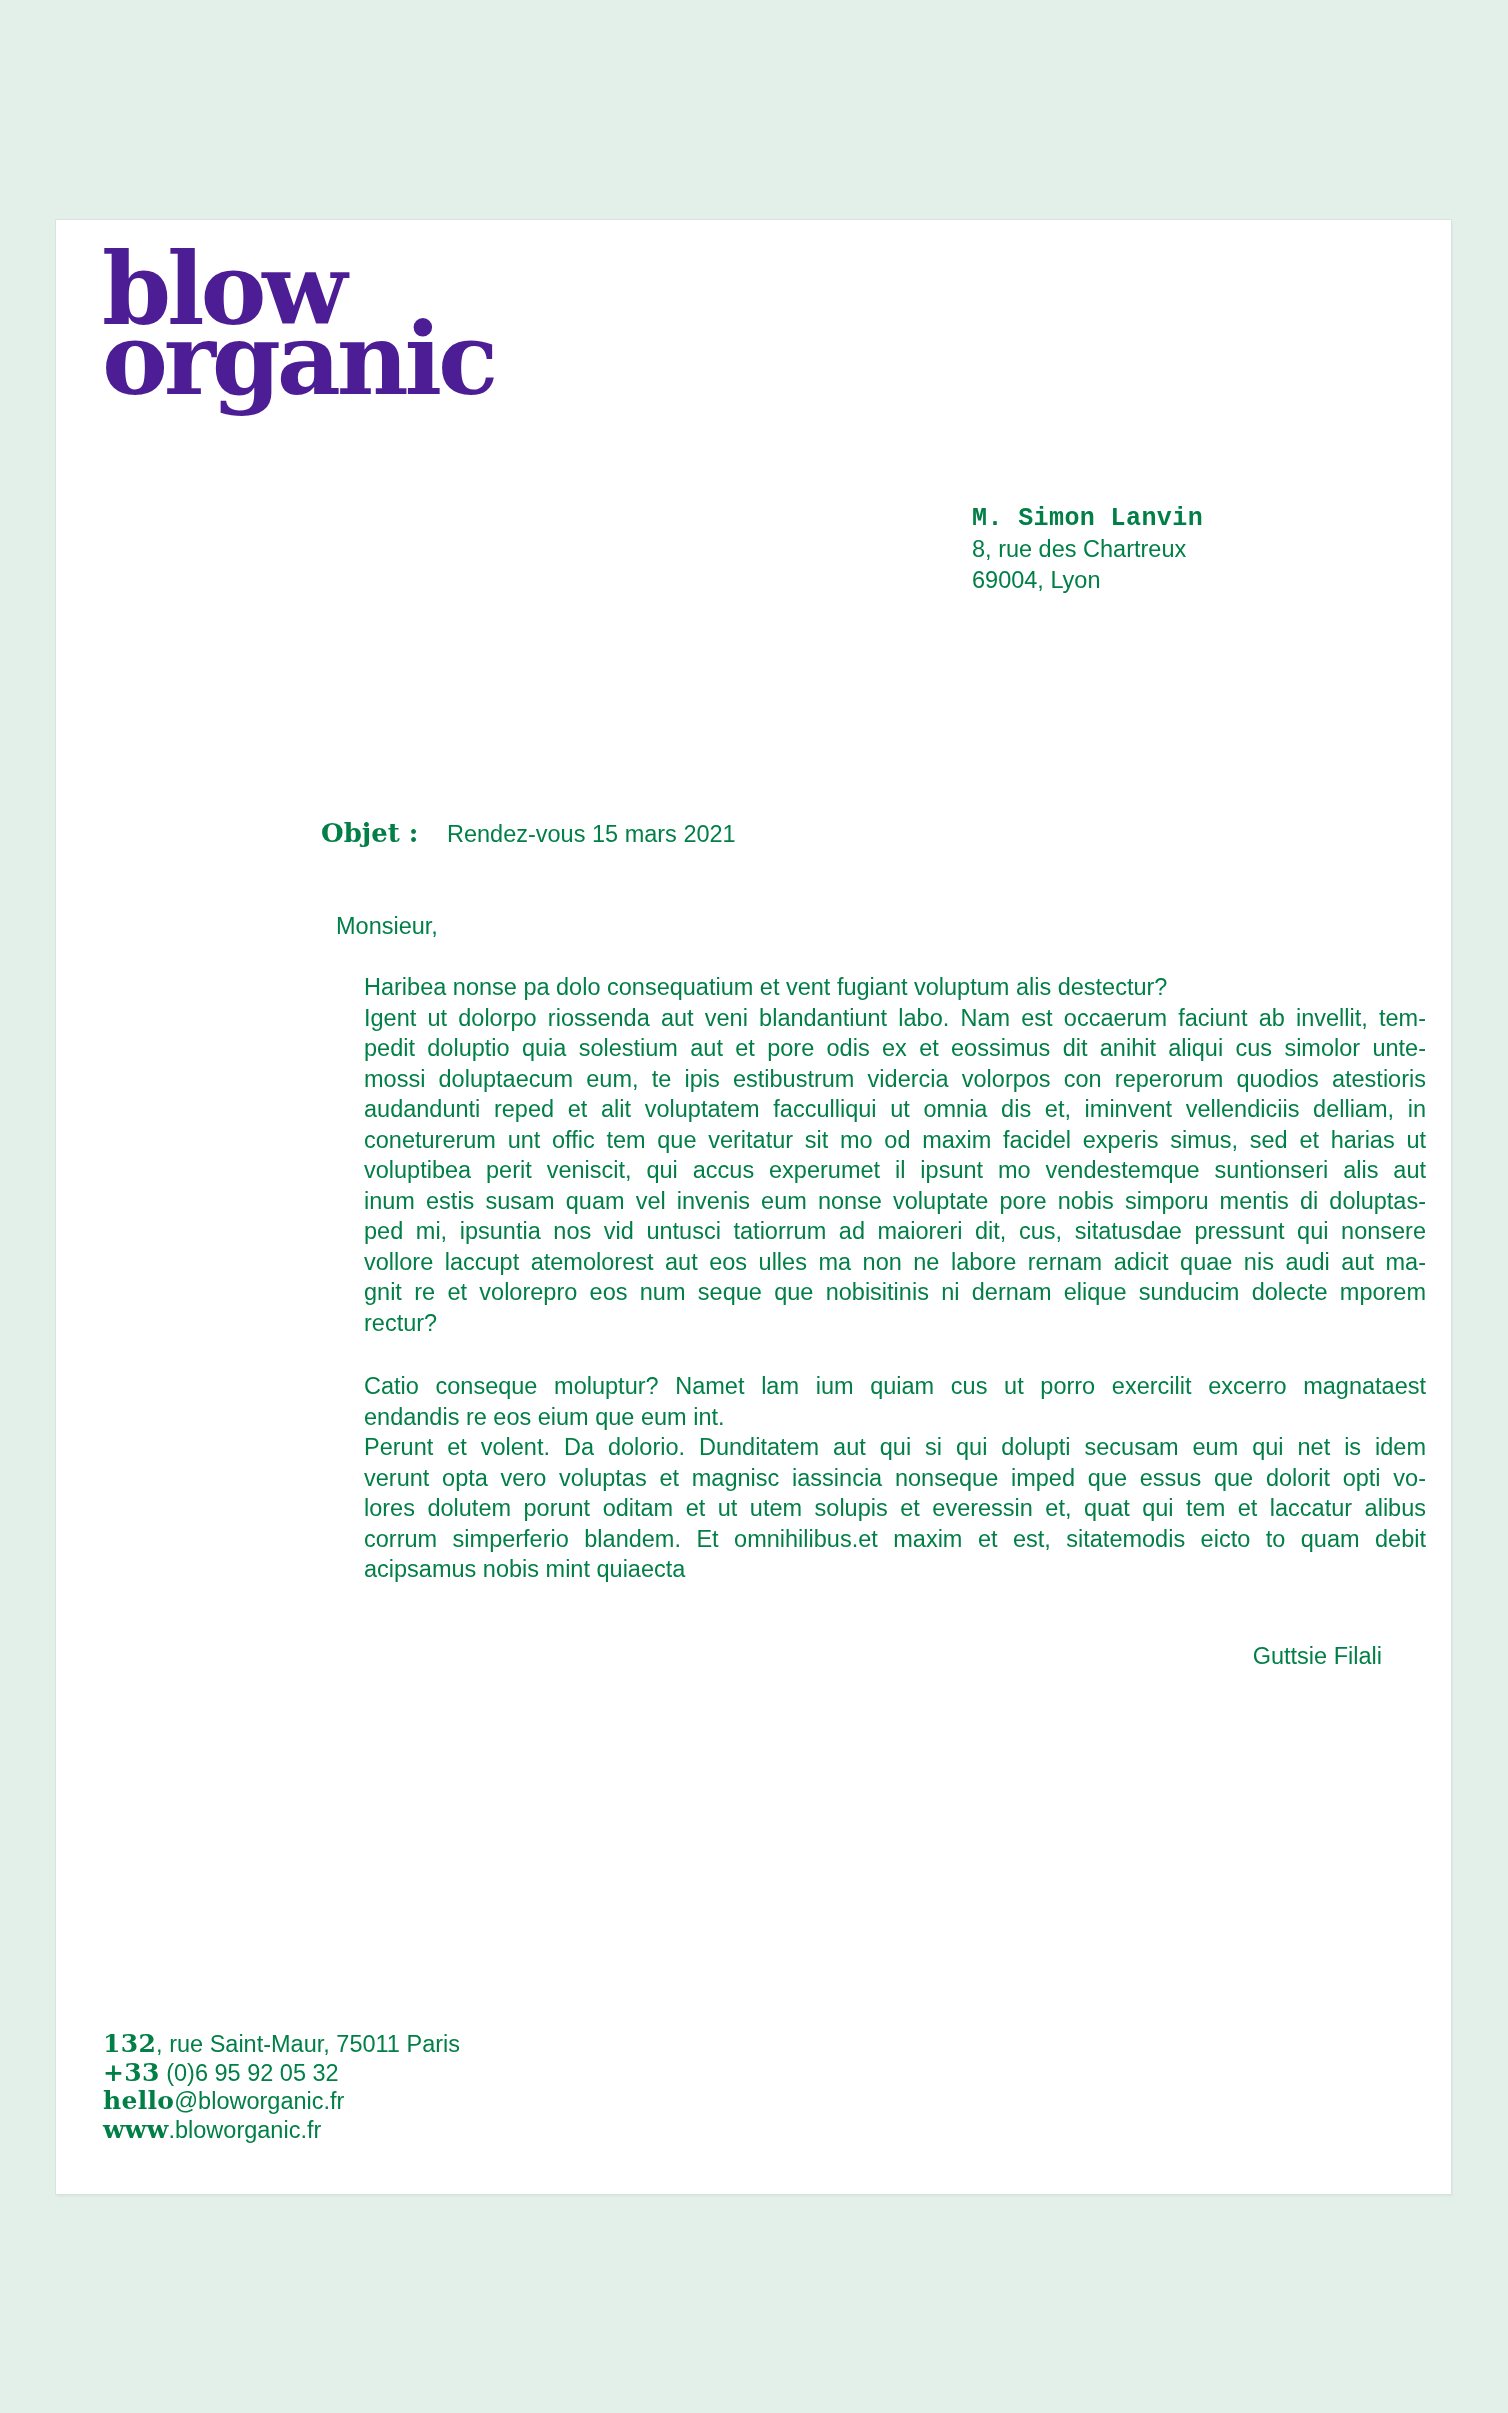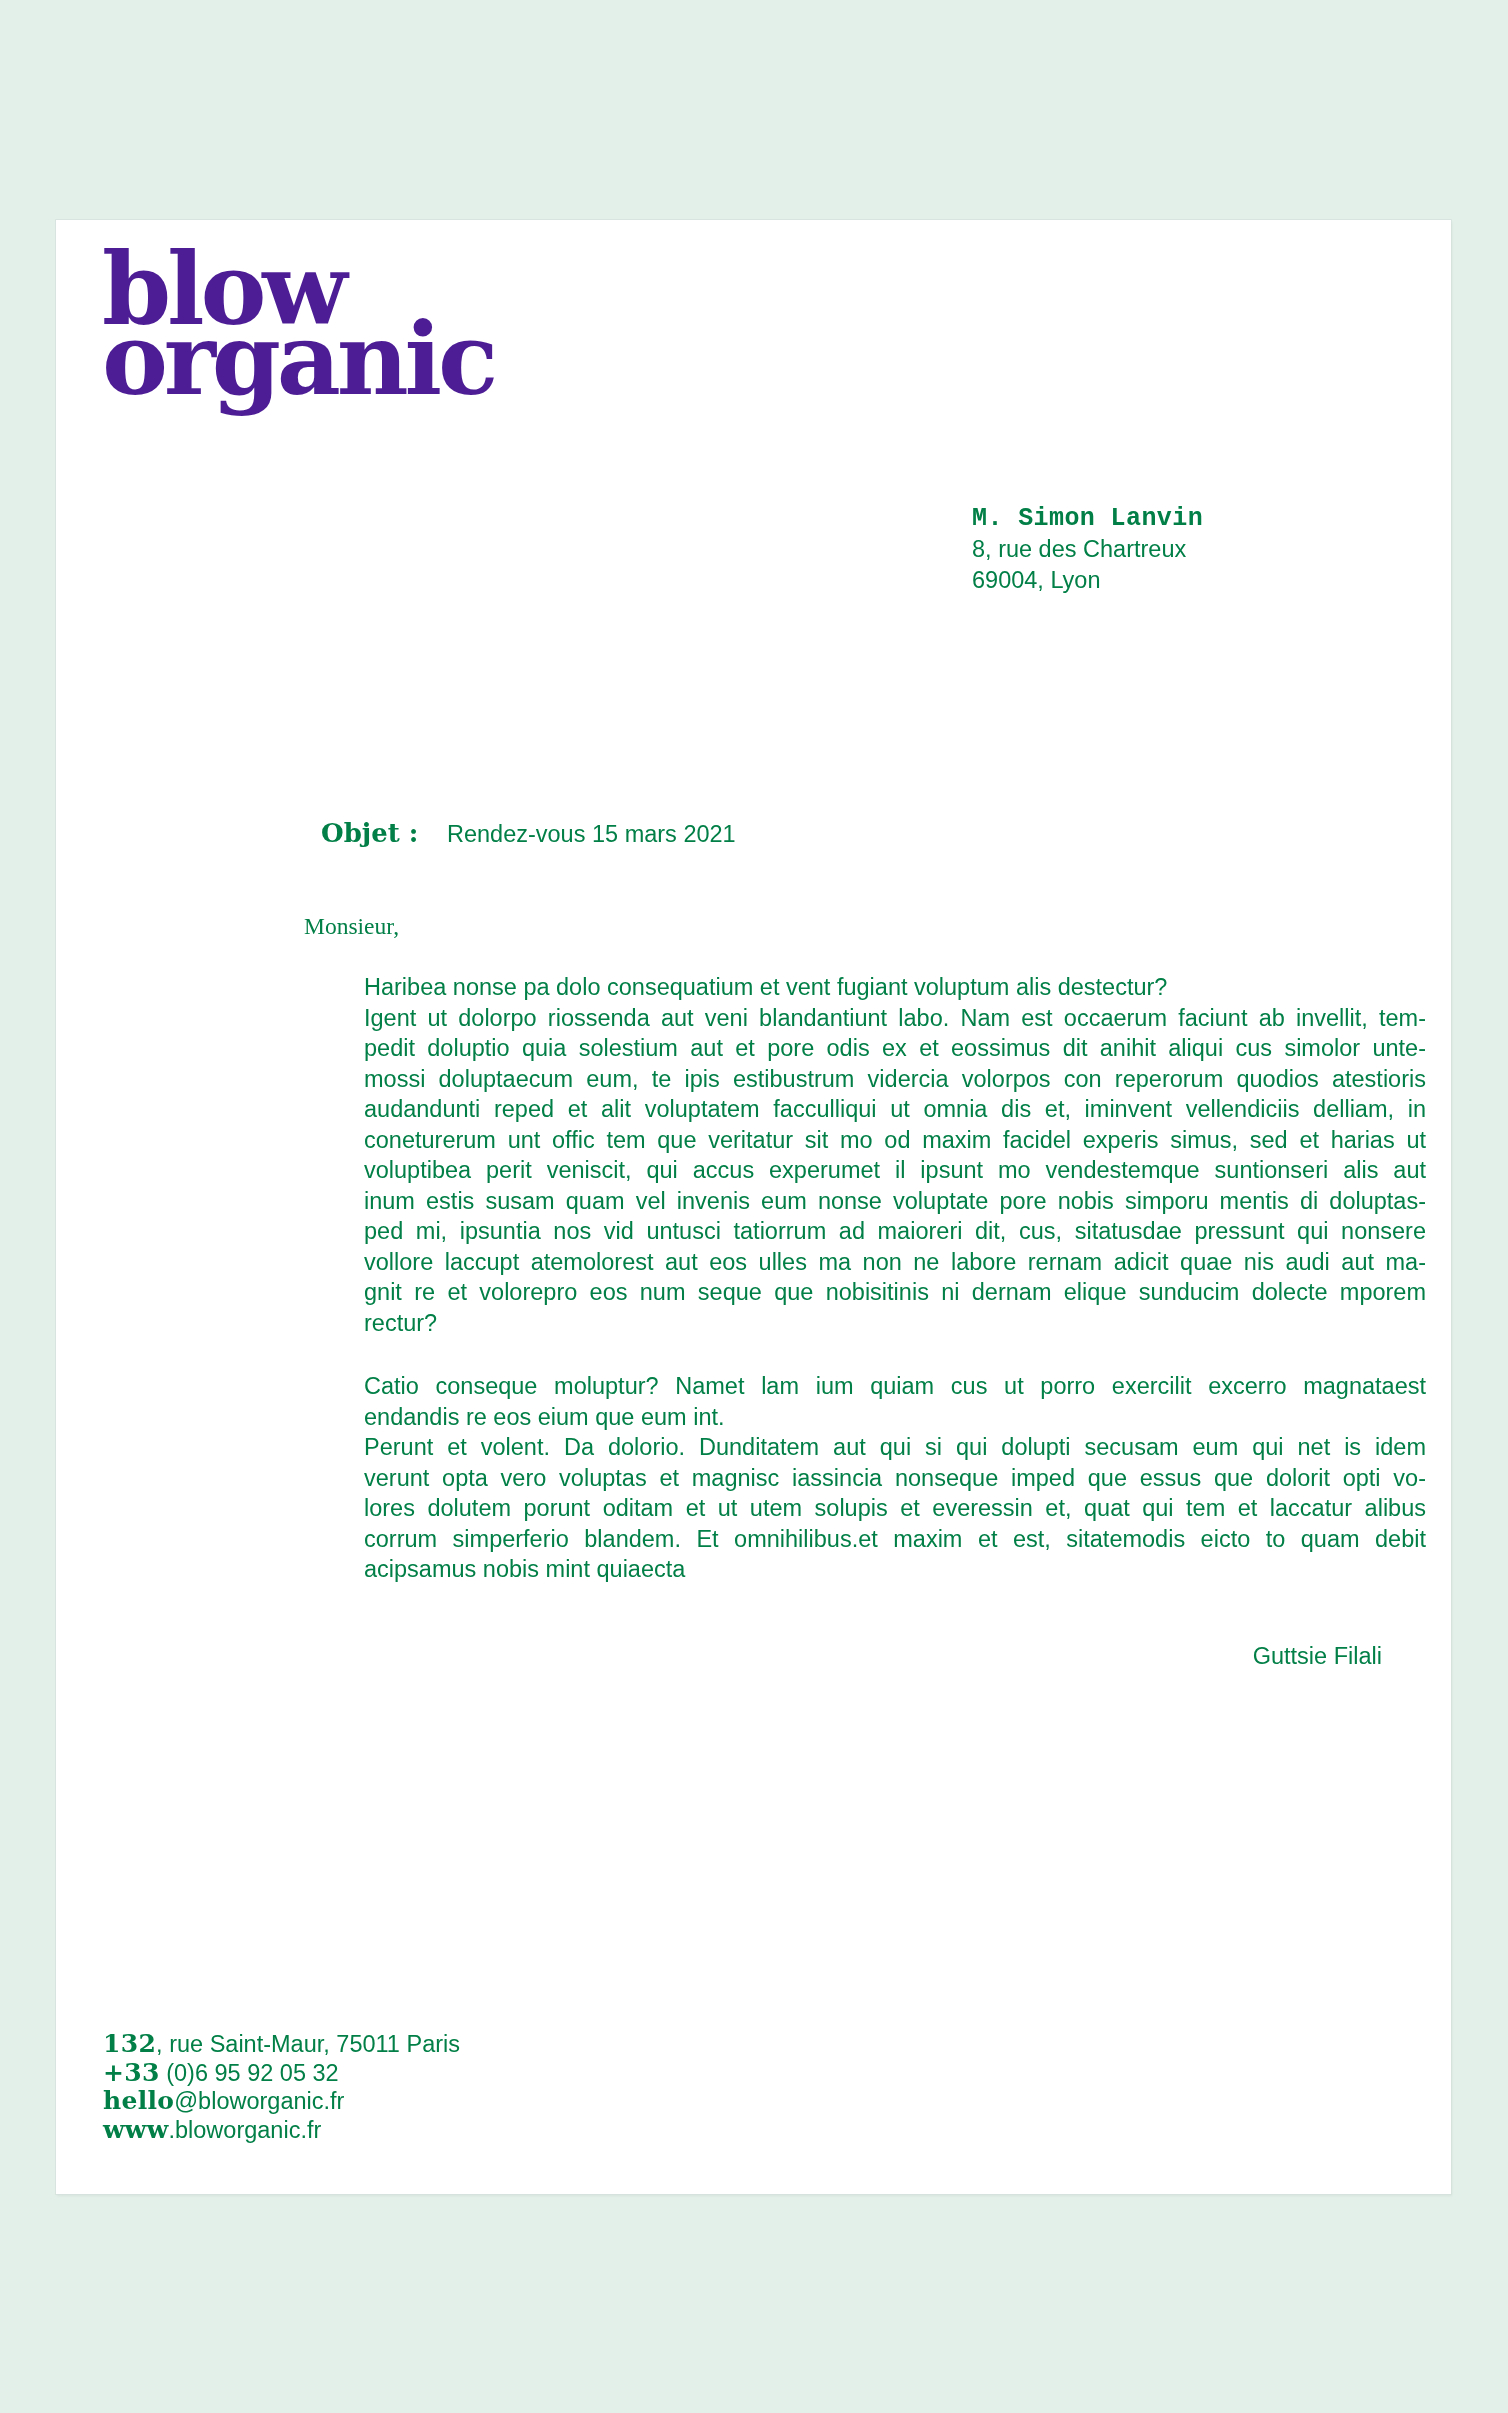--- a/index.html
+++ b/index.html
@@ -66,25 +66,24 @@
   .letter {
     position: absolute;
     left: 265px;
     width: 1062px;
     font-size: 23.5px;
     line-height: 30.5px;
     margin-left: 43px;
   }
   .salutation {
     position: absolute;
-    left: 248px;
+    left: 280px;
     top: 691px;
     font-size: 23.5px;
     line-height: 31px;
-    font-family: Liberation Serif, serif;
   }
   .para-line {
     display: block;
     white-space: nowrap;
     text-align: justify;
     text-align-last: justify;
     height: 30.5px;
   }
   .para-line.last {
     text-align-last: left;

